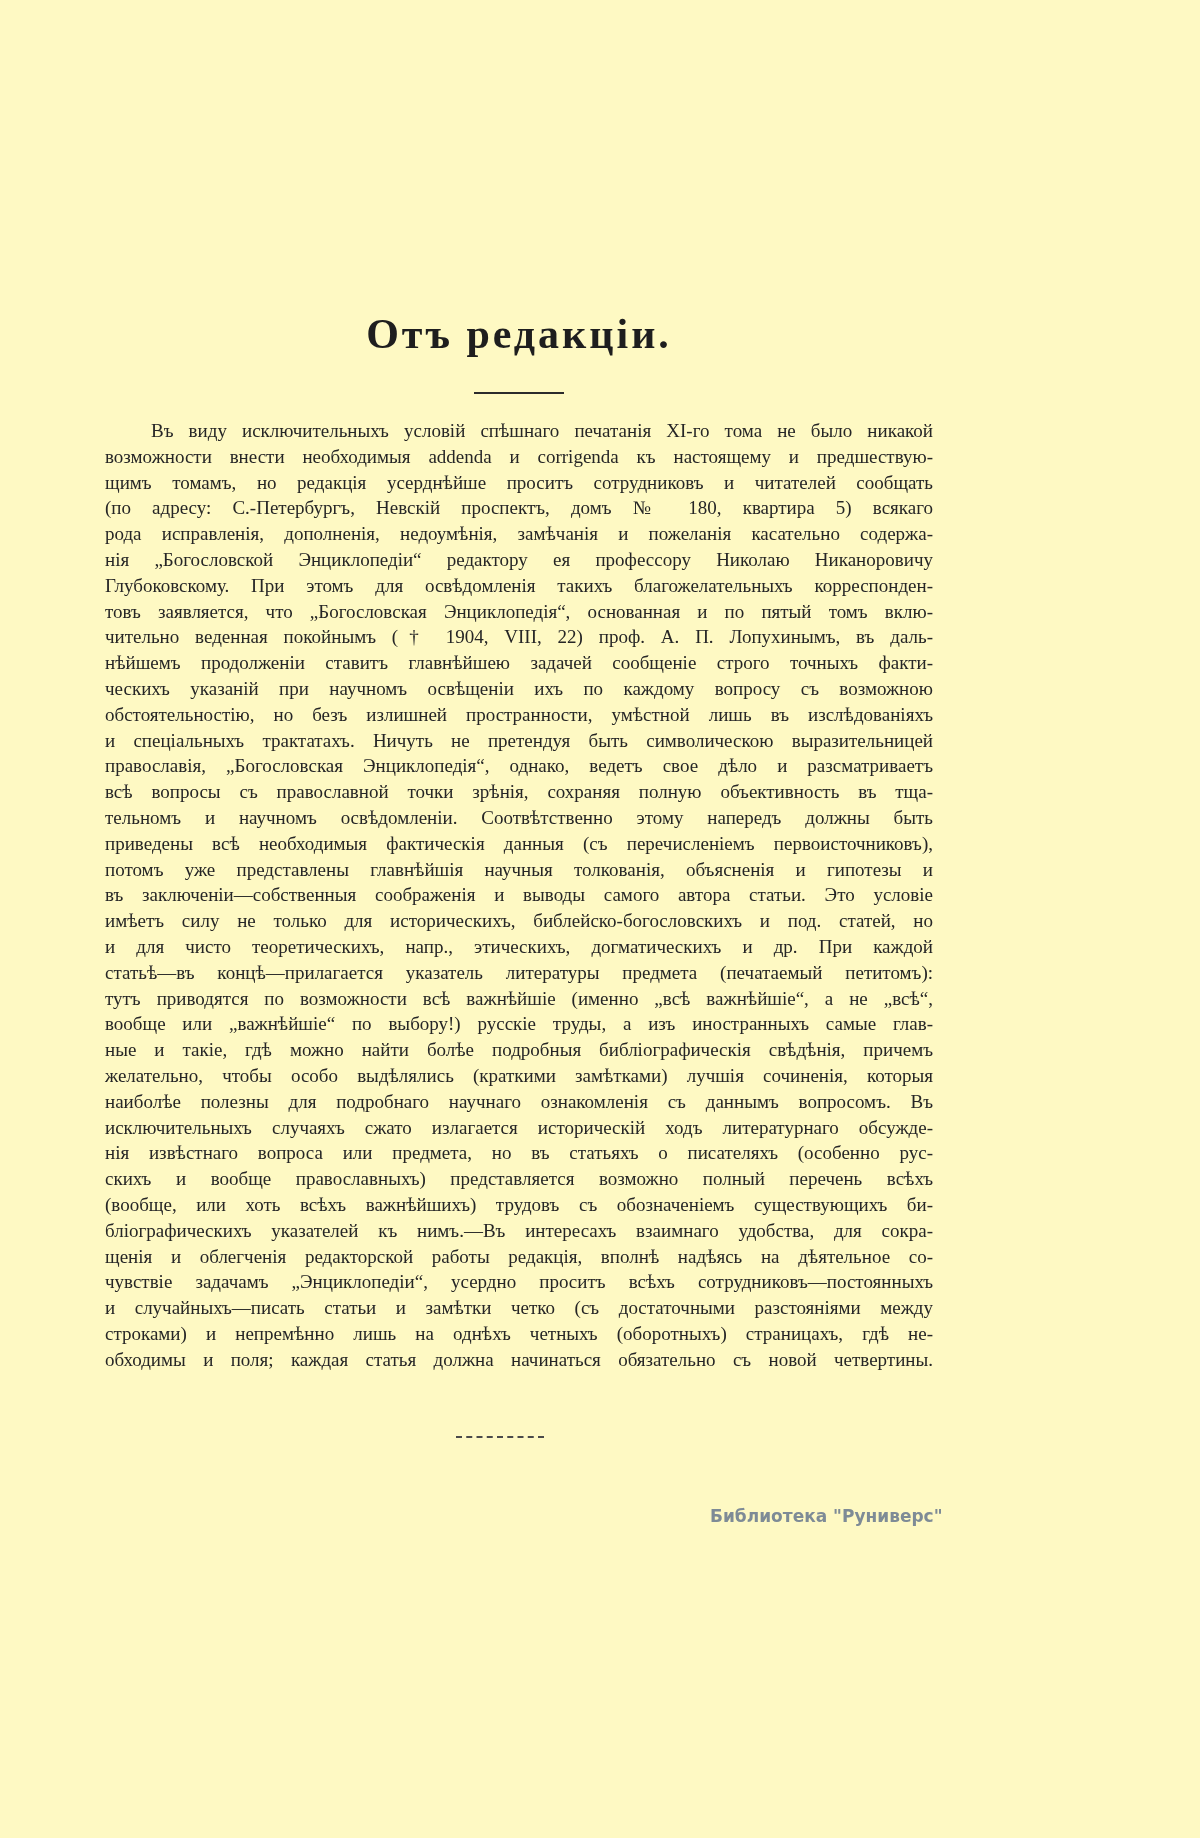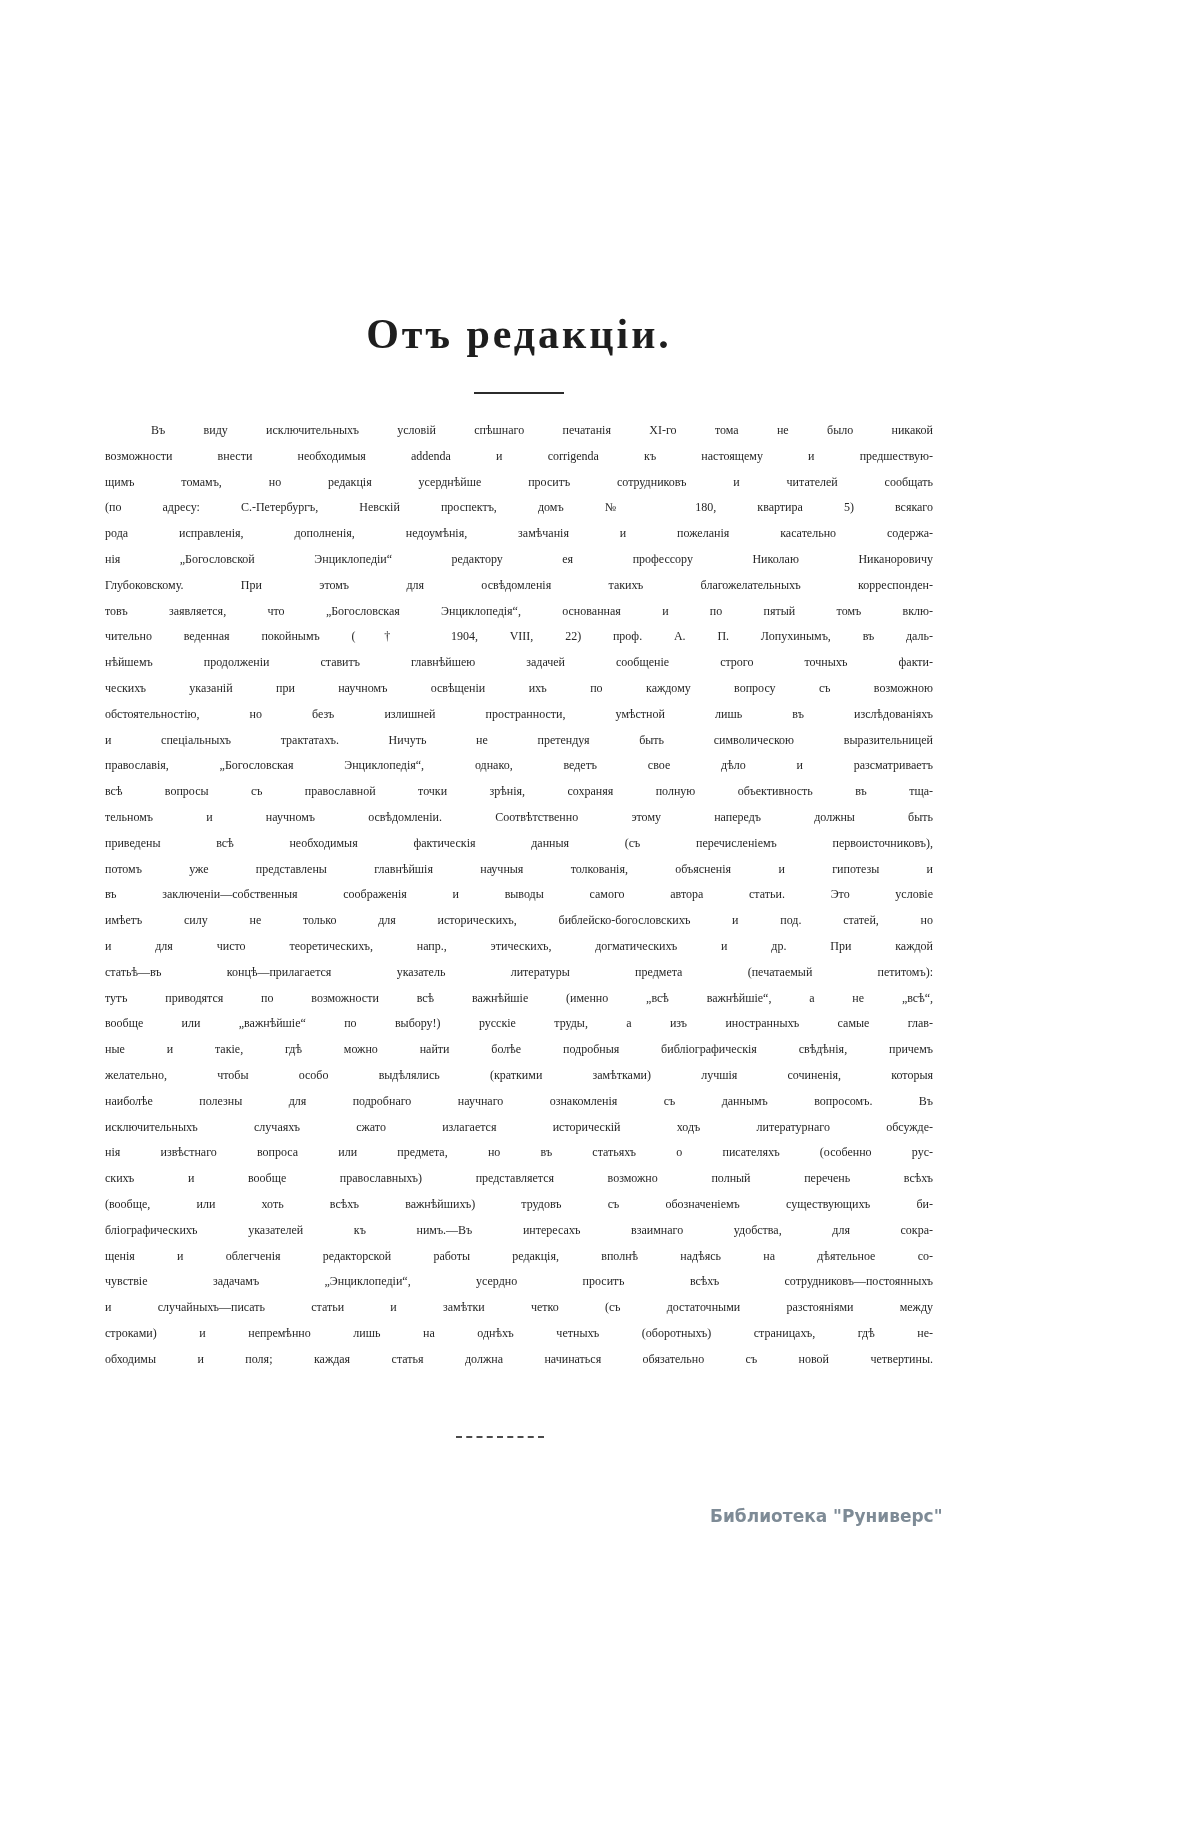--- a/index.html
+++ b/index.html
@@ -5,21 +5,21 @@
   html, body {
     margin: 0;
     padding: 0;
     background: #e8e8e6;
   }
   .page {
     position: relative;
     width: 1200px;
     height: 1838px;
     margin: 0 auto;
-    background: #ffffff;
+    background: #fef9c3;
     overflow: hidden;
     font-family: "Liberation Serif", "DejaVu Serif", serif;
     color: #232323;
   }
   .title {
     position: absolute;
     left: 105px;
     top: 310px;
     width: 828px;
     margin: 0;
@@ -36,21 +36,21 @@
     left: 474px;
     width: 90px;
     height: 0;
     border-top: 2px solid #2b2b2b;
   }
   .body-text {
     position: absolute;
     left: 105px;
     top: 418px;
     width: 828px;
-    font-size: 12px;
+    font-size: 19px;
     line-height: 25.8px;
     text-align: justify;
     text-align-last: justify;
     -moz-text-align-last: justify;
     white-space: pre-line;
     text-indent: 46px;
     color: #262626;
   }
   .bottom-rule {
     position: absolute;

